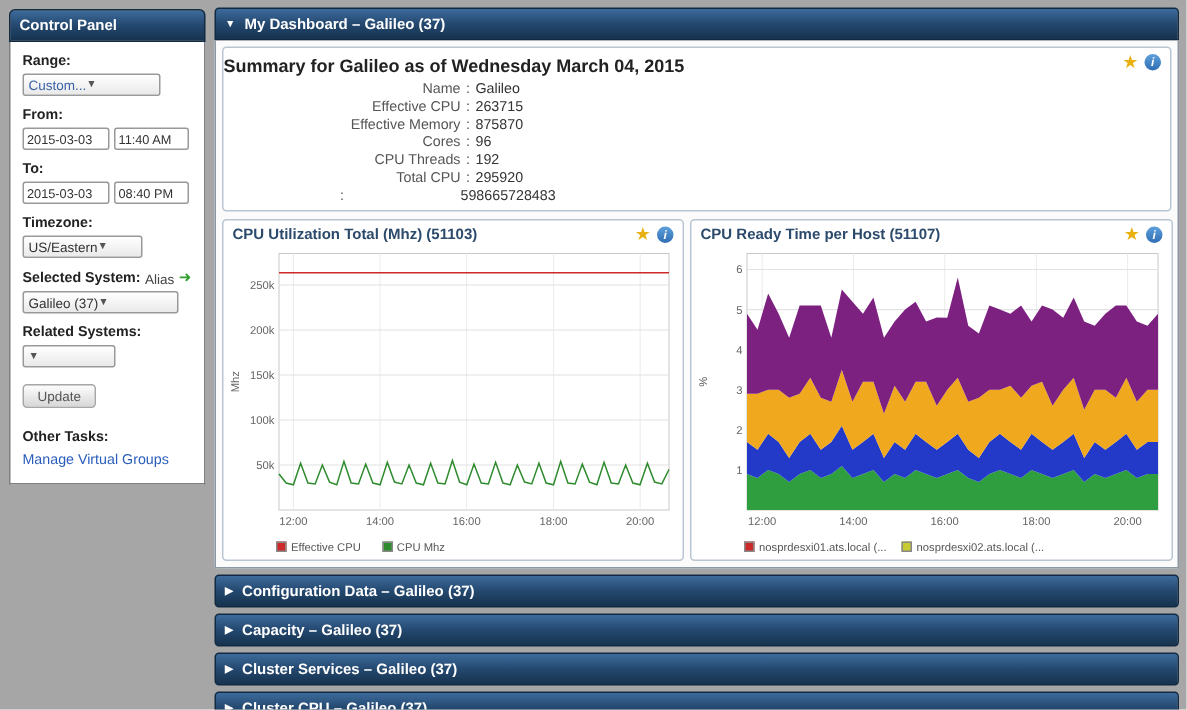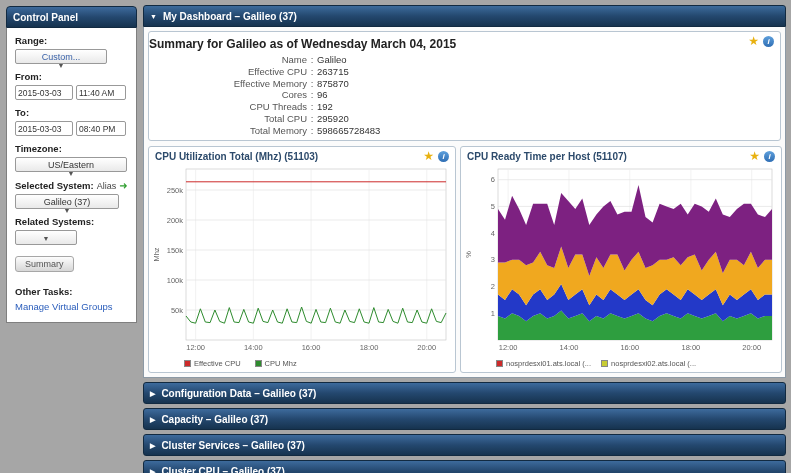--- a/index.html
+++ b/index.html
@@ -32,28 +32,28 @@
   .cp-header{ border-radius:4px 4px 0 0; }
   .cp-body{
     background:#fff;
     border:1px solid #7f7f7f;
     border-top:none;
     padding:7px 8px 10px 8px;
   }
   .cp-label{ font-size:9.5px; font-weight:bold; color:#222; margin:7px 0 3px; }
   .cp-label:first-child{ margin-top:0; }
   .fake-select{
-    display:flex; align-items:center; justify-content:space-between;
+    display:flex; align-items:center; justify-content:flex-start;
     border:1px solid #999; border-radius:2px;
     background:linear-gradient(#ffffff,#e9e9e9);
-    font-size:9px; padding:2px 3px; height:15px; cursor:pointer;flex-direction:column;
+    font-size:9px; padding:2px 3px; height:15px; cursor:pointer;
   }
   .fake-select .sel-arrow{ font-size:7px; color:#555; }
   .sel-range{ width:92px; color:#3a62a8; }
-  .sel-tz{ width:112px; }
+  .sel-tz{ width:80px; }
   .sel-sys{ width:104px; }
   .sel-rel{ width:62px; }
   .input-row{ display:flex; gap:3px; }
   .cp-input{
     border:1px solid #999; border-radius:2px; font-size:8.5px;
     font-family:"Liberation Sans",sans-serif;
     padding:2px 2px; height:15px; color:#333; background:#fff;
   }
   .in-date{ width:58px; }
   .in-time{ width:50px; }
@@ -164,21 +164,21 @@
       <span>Galileo (37)</span>
       <span class="sel-arrow">▼</span>
     </div>
 
     <div class="cp-label">Related Systems:</div>
     <div class="fake-select sel-rel">
       <span></span>
       <span class="sel-arrow">▼</span>
     </div>
 
-    <button class="update-btn">Summary</button>
+    <button class="update-btn">Update</button>
 
     <div class="cp-label other-tasks">Other Tasks:</div>
     <div class="mvg-link">Manage Virtual Groups</div>
   </div>
 </div>
 
 <div class="main-col">
 
   <div class="panel-header dash-header">
     <span class="arrow">▼</span>
@@ -218,21 +218,20 @@
           <span class="sum-label">CPU Threads</span>
             <span class="sum-colon">:</span>
             <span class="sum-value">192</span>
         </div>
         <div class="sum-row">
           <span class="sum-label">Total CPU</span>
             <span class="sum-colon">:</span>
             <span class="sum-value">295920</span>
         </div>
         <div class="sum-row">
-          <span class="sum-label">Total Memory</span>
             <span class="sum-colon">:</span>
             <span class="sum-value">598665728483</span>
         </div>
       </div>
     </div>
 
     <div class="charts-row">
       <div class="chart-box chart-left">
         <div class="chart-title">CPU Utilization Total (Mhz) (51103)</div>
         <div class="box-icons">

